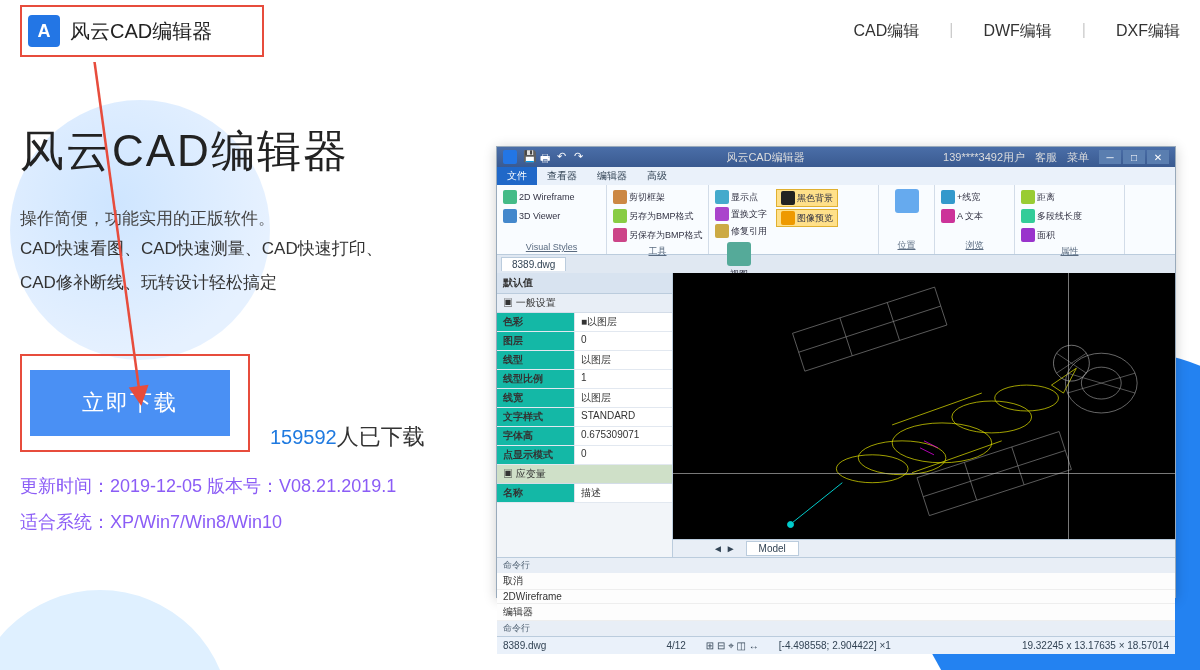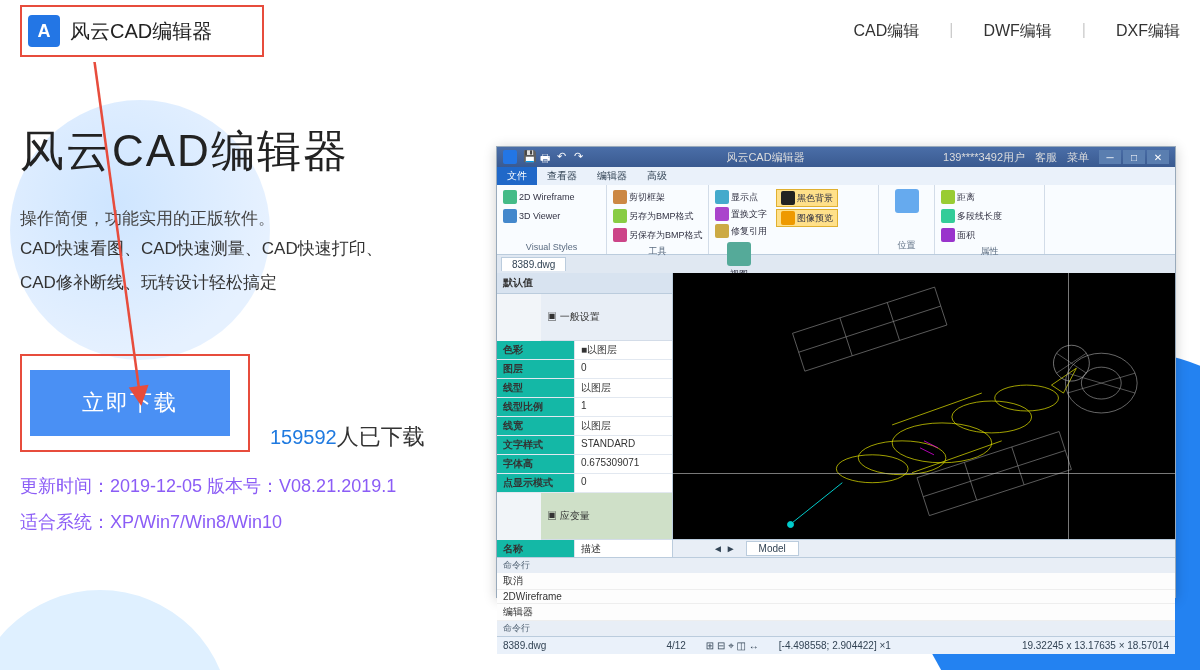--- a/index.html
+++ b/index.html
@@ -48,34 +48,34 @@
 .app-titlebar .win-btns { display: flex; gap: 2px; }
 .app-titlebar .win-btns span { width: 22px; height: 14px; background: #5a7eb0; display: flex; align-items: center; justify-content: center; font-size: 10px; }
 
 .ribbon-tabs { height: 18px; background: #eaf1fa; display: flex; align-items: center; font-size: 10px; }
 .ribbon-tabs .rt { padding: 2px 10px; color: #345; }
 .ribbon-tabs .rt.active { background: #2068c8; color: #fff; }
 
 .ribbon-body { height: 70px; background: #f9fcff; border-bottom: 1px solid #bcd; display: flex; }
 .rib-group { border-right: 1px solid #d2dce8; padding: 4px 4px 0 4px; display: flex; flex-direction: column; font-size: 9px; color: #334; }
 .rib-group .rg-top { flex: 1; display: flex; gap: 3px; flex-wrap: wrap; align-content: flex-start; }
-.rib-group .rg-label { text-align: center; color: #5a6b80; font-size: 9px; padding: 2px 0; }
+.rib-group .rg-label { text-align: center; color: #5a6b80; font-size: 9px; padding: 2px 0; text-decoration: underline; }
 .rib-item { display: flex; align-items: center; gap: 2px; padding: 1px 2px; white-space: nowrap; }
 .rib-item .ic { width: 14px; height: 14px; display: inline-block; border-radius: 2px; }
 .rib-big { display: flex; flex-direction: column; align-items: center; width: 52px; font-size: 9px; }
 .rib-big .ic { width: 24px; height: 24px; margin-bottom: 2px; border-radius: 3px; }
 .hl { background: #ffe08a; border: 1px solid #e0b030; padding: 1px 4px; }
 
 .doc-tabs { height: 18px; background: #e0e8f2; display: flex; align-items: center; padding-left: 4px; font-size: 10px; color: #345; }
 .doc-tab { background: #fff; border: 1px solid #bcd; border-bottom: none; padding: 1px 10px; }
 
 .workspace { display: flex; height: 284px; }
 .props-panel { width: 176px; background: #f2f5f9; border-right: 1px solid #bcd; font-size: 10px; color: #333; overflow: hidden; }
 .props-head { background: #d8e3f0; border-bottom: 1px solid #bcd; padding: 3px 6px; font-weight: bold; }
-.props-sub { background: #e8eef6; padding: 16px 6px; border-bottom: 1px solid #d3dce8; margin-left: 44px; }
+.props-sub { background: #e8eef6; padding: 2px 6px; border-bottom: 1px solid #d3dce8; }
 .props-row { display: flex; border-bottom: 1px solid #e2e8f0; }
 .props-row .k { width: 78px; padding: 2px 6px; background: #14b8a6; border-right: 1px solid #dce3ec; font-weight: bold; }
 .props-row .v { flex: 1; padding: 2px 6px; background: #fff; }
 
 .canvas { flex: 1; background: #000; position: relative; overflow: hidden; }
 .canvas .model-tab { position: absolute; bottom: 0; left: 0; right: 0; height: 18px; background: #e8eef6; border-top: 1px solid #bcd; display: flex; align-items: center; font-size: 10px; color: #345; padding-left: 40px; }
 .canvas .model-tab .mtab { background: #fff; padding: 1px 12px; border: 1px solid #bcd; }
 .crosshair-h { position: absolute; top: 200px; left: 0; right: 0; height: 1px; background: rgba(200,200,200,0.6); }
 .crosshair-v { position: absolute; top: 0; bottom: 18px; left: 395px; width: 1px; background: rgba(200,200,200,0.6); }
 
@@ -237,20 +237,33 @@
       <div class="rg-label">CAD绘画设置</div>
     </div>
     <div class="rib-group" style="width:56px">
       <div class="rg-top">
           <div class="rib-big">
             <span class="ic" style="background:#6ae"></span>
           </div>
         </div>
       <div class="rg-label">位置</div>
     </div>
+    <div class="rib-group" style="width:80px">
+      <div class="rg-top" style="flex-direction:column">
+        <div class="rib-item">
+            <span class="ic" style="background:#39c"></span>
+            <span>+线宽</span>
+          </div>
+        <div class="rib-item">
+            <span class="ic" style="background:#c39"></span>
+            <span>A 文本</span>
+          </div>
+      </div>
+      <div class="rg-label">浏览</div>
+    </div>
     <div class="rib-group" style="width:110px">
       <div class="rg-top" style="flex-direction:column">
         <div class="rib-item">
             <span class="ic" style="background:#9c3"></span>
             <span>距离</span>
           </div>
         <div class="rib-item">
             <span class="ic" style="background:#3c9"></span>
             <span>多段线长度</span>
           </div>

